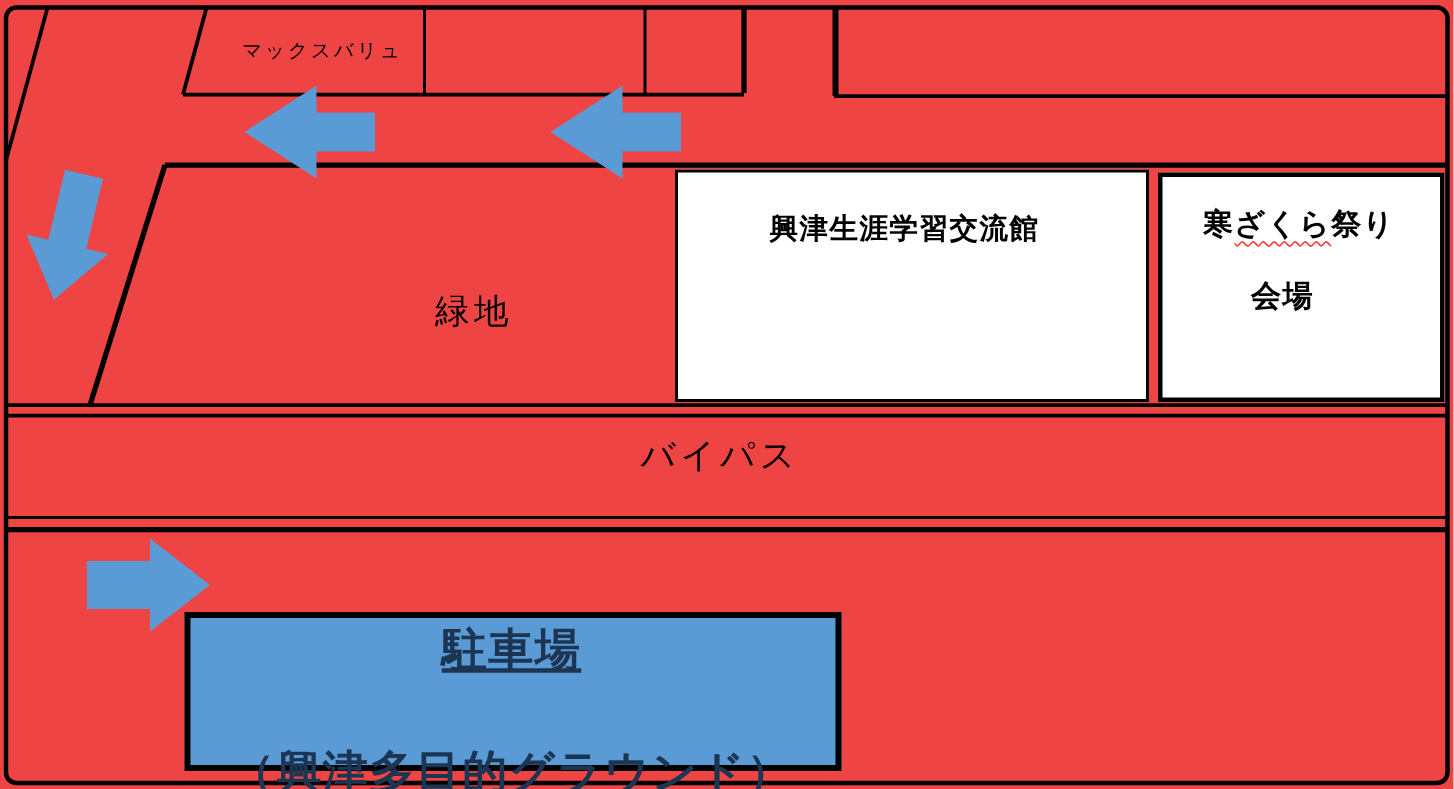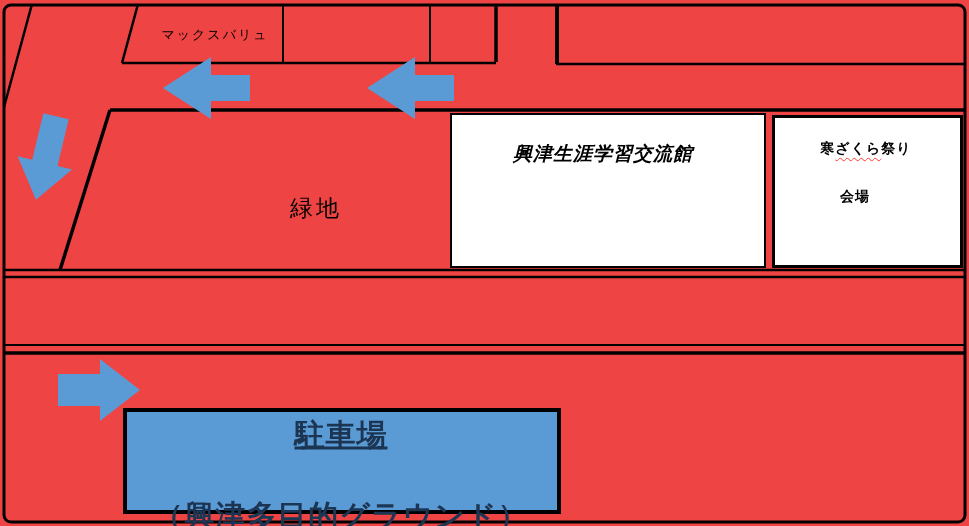--- a/index.html
+++ b/index.html
@@ -21,21 +21,21 @@
   }
   .lbl{
     position:absolute;transform:translate(-50%,-50%);white-space:nowrap;
     color:#000;line-height:1.1;
   }
   .lbl.small{font-size:13px;letter-spacing:2px;}
   .lbl.med{font-size:21px;letter-spacing:2px;}
   .lbl.big{font-size:23px;letter-spacing:3px;}
   .lbl.box-line{font-size:19px;letter-spacing:1px;font-weight:600;}
   .lbl.box-line2{font-size:20px;letter-spacing:1px;font-weight:600;}
-  .lbl.festival-line{font-size:14px;letter-spacing:1px;font-weight:600;}
+  .lbl.festival-line{font-size:20px;letter-spacing:1px;font-weight:600;}
   .lbl.parking-line{font-size:30px;letter-spacing:1px;font-weight:600;color:var(--parking-text,#1c3553);text-decoration:underline;}
   .squiggle{
     text-decoration-line:underline;text-decoration-style:wavy;
     text-decoration-color:var(--squiggle,#ff3b30);
     text-decoration-thickness:1px;text-underline-offset:4px;
   }
 </style>
 </head>
 <body>
 
@@ -72,22 +72,23 @@
     <polygon class="arrow" points="140,390 100,359 100,374 58,374 58,406 100,406 100,421"></polygon>
   </svg>
 
   <div class="white-box" style="left:450px;top:113px;width:316px;height:155px;"></div>
   <div class="white-box festival" style="left:772px;top:115px;width:191px;height:153px;"></div>
   <div class="parking-box" style="left:123px;top:408px;width:438px;height:106px;"></div>
 
   <div class="lbl small" style="left:215px;top:35px;">マックスバリュ</div>
   <div class="lbl big" style="left:316px;top:209px;">緑地</div>
 
-  <div class="lbl box-line" style="left:603px;top:153px;font-style:italic;">興津生涯学習交流館</div>
+  <div class="lbl box-line" style="left:603px;top:153px;">興津生涯学習交流館</div>
 
   <div class="lbl festival-line" style="left:866px;top:149px;"><span>寒</span><span class="squiggle">ざくら</span><span>祭り</span></div>
   <div class="lbl festival-line" style="left:855px;top:197px;">会場</div>
 
+  <div class="lbl big" style="left:480px;top:305px;">バイパス</div>
 
   <div class="lbl parking-line" style="left:341px;top:434px;">駐車場</div>
   <div class="lbl parking-line" style="left:341px;top:515px;">（興津多目的グラウンド）</div>
 
 </div>
 
 </body></html>

